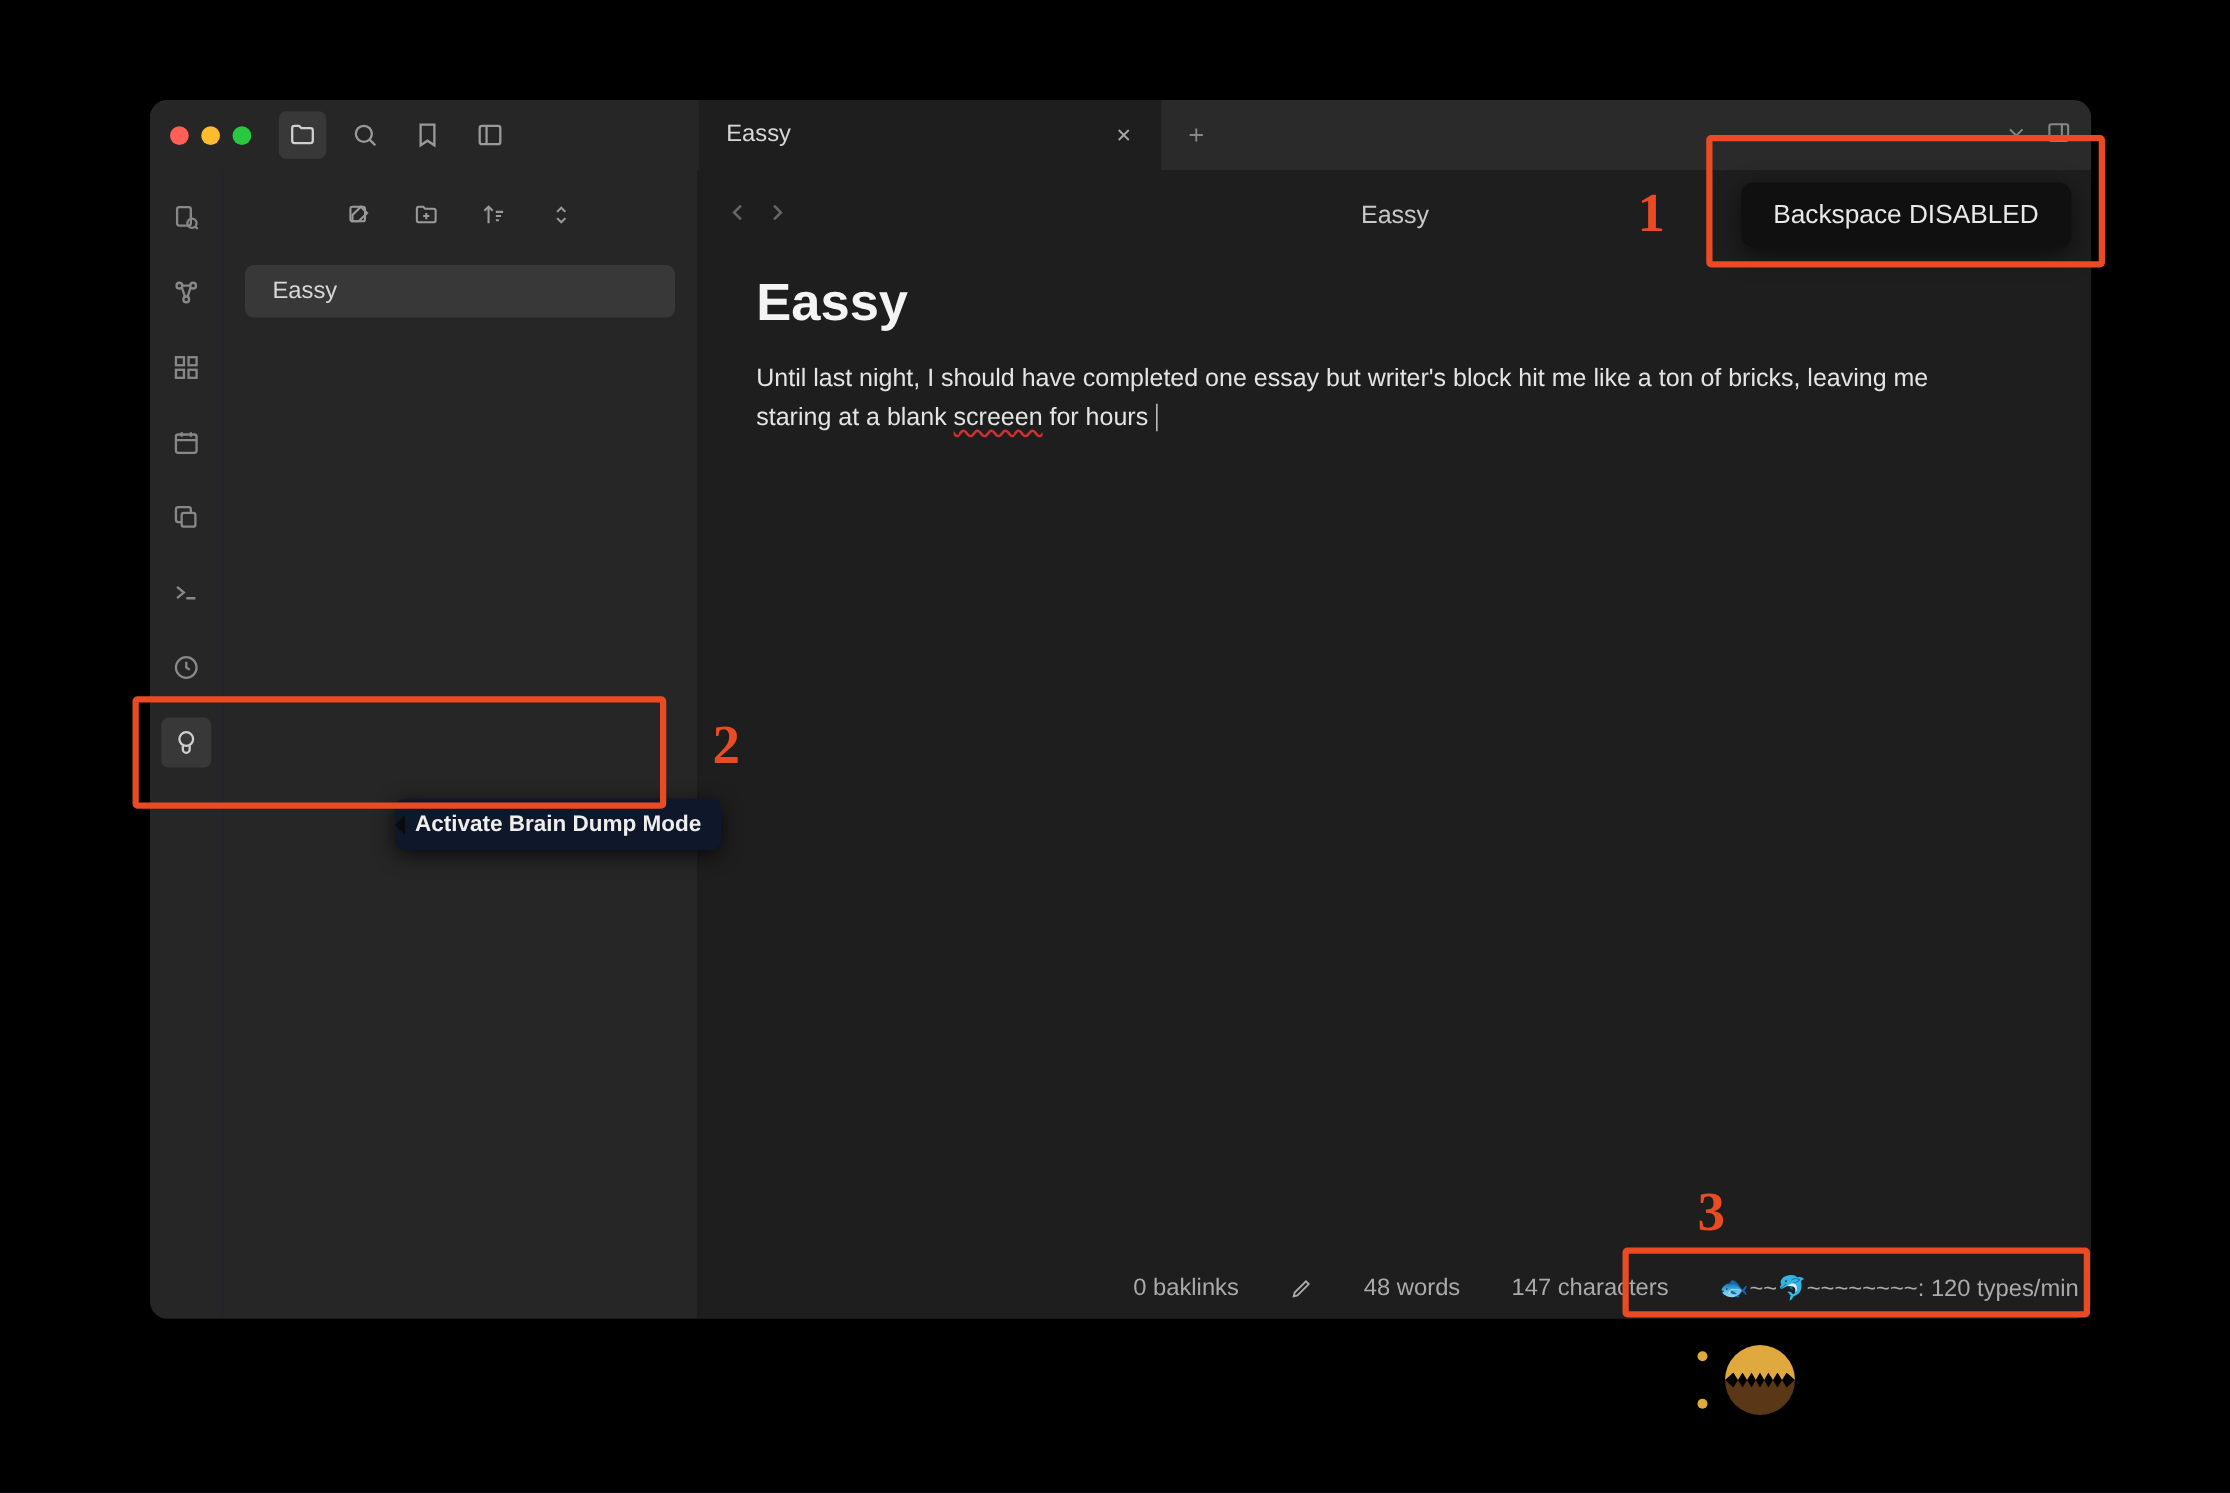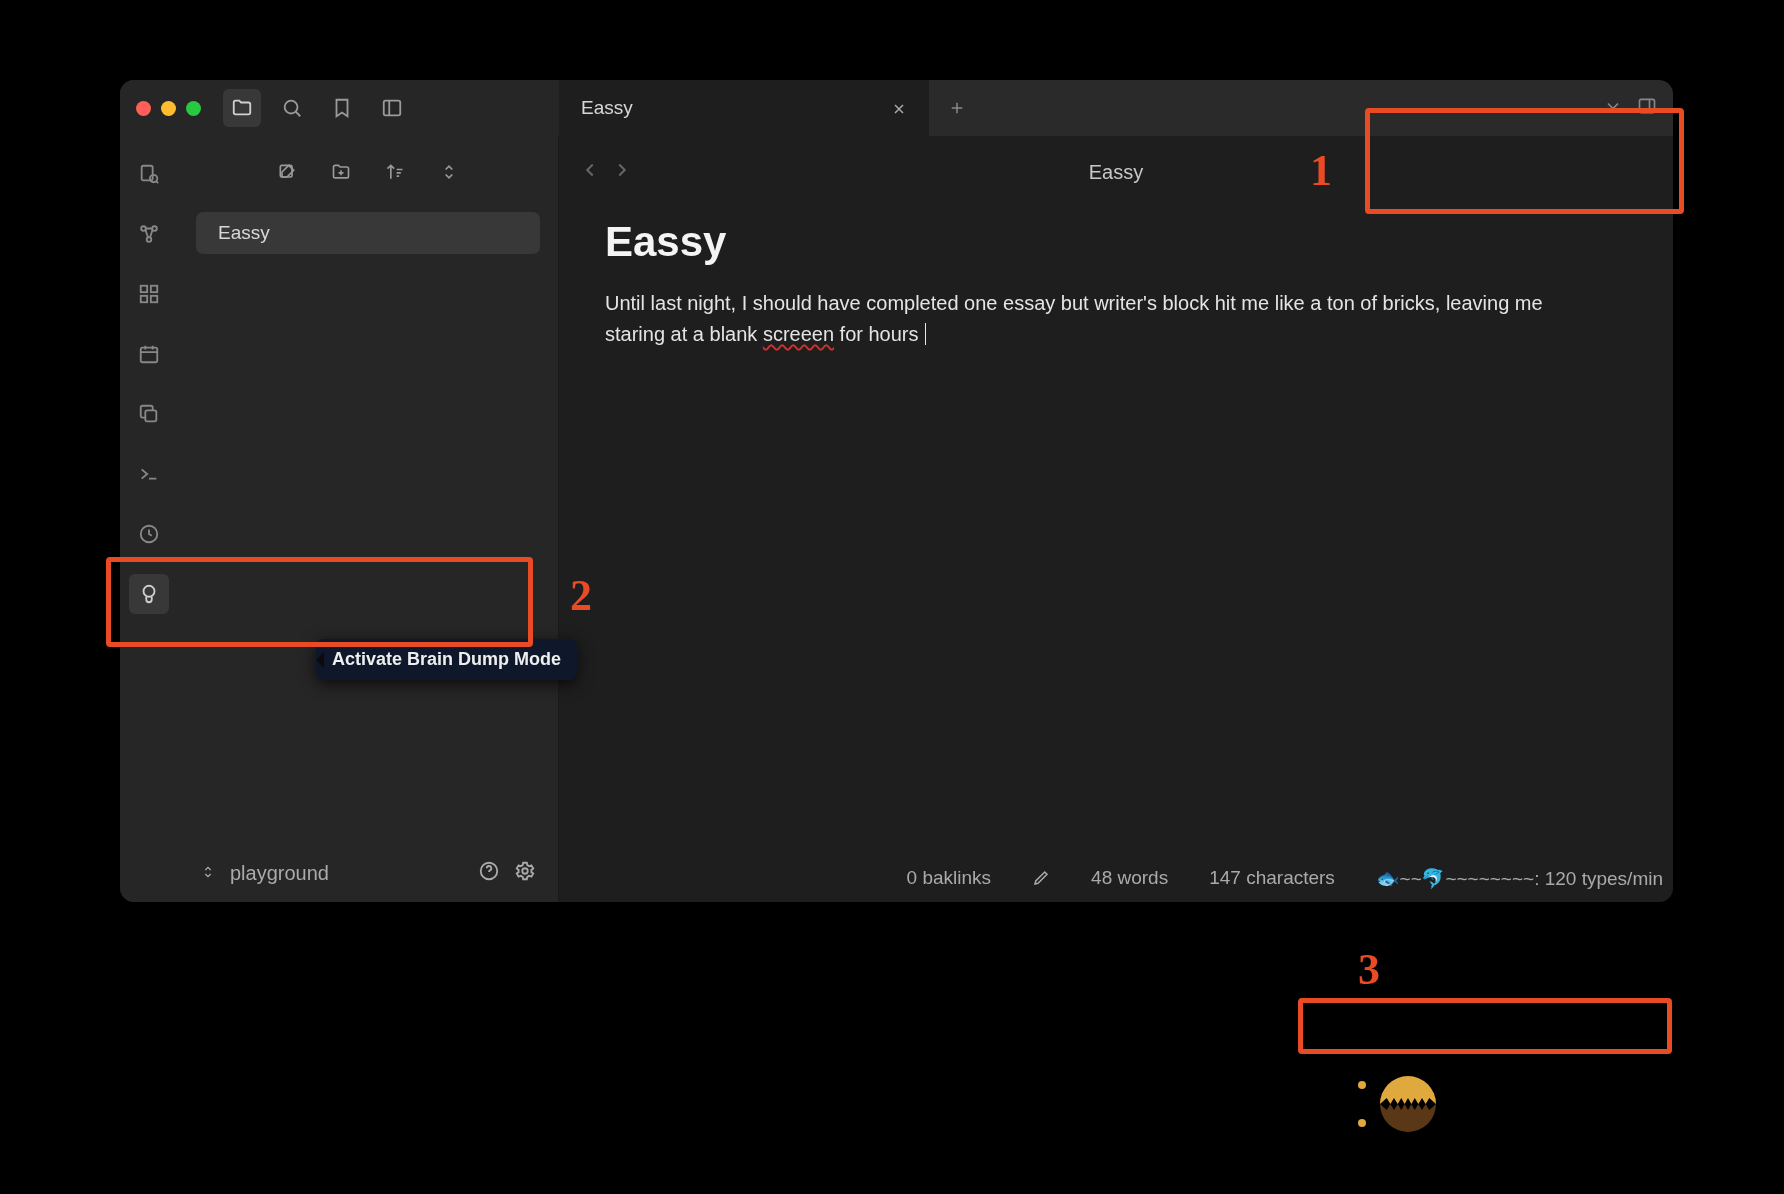--- a/index.html
+++ b/index.html
@@ -7,21 +7,21 @@
     background: #000;
     font-family: -apple-system, BlinkMacSystemFont, "Segoe UI", Helvetica, Arial, sans-serif;
     width: 1784px;
     height: 1194px;
     position: relative;
     overflow: hidden;
   }
   .app-window {
     position: absolute;
     left: 120px; top: 80px;
-    width: 1553px; height: 822px;
+    width: 1553px; height: 975px;
     background: #0f172a;
     border-radius: 14px;
     box-shadow: 0 10px 60px rgba(0,0,0,0.7);
     display: flex;
     flex-direction: column;
     overflow: hidden;
   }
   
   .titlebar {
     height: 56px;
@@ -357,48 +357,34 @@
         <div class="tb-iconbtn">
             <svg viewBox="0 0 24 24">
               <path d="m8 9 4-4 4 4M8 15l4 4 4-4"></path>
             </svg>
           </div>
       </div>
       <div class="file-item">
         <span>Eassy</span>
       </div>
       <div class="sidebar-spacer"></div>
-      <div class="sidebar-footer">
-        <span class="updown"><svg viewBox="0 0 24 24">
-              <path d="m8 9 4-4 4 4M8 15l4 4 4-4"></path>
-            </svg></span>
-        <span>playground</span>
-        <span class="spacer"></span>
-        <span><svg viewBox="0 0 24 24">
-              <circle cx="12" cy="12" r="9"></circle>
-              <path d="M9.5 9a2.5 2.5 0 1 1 3.5 2.3c-.8.4-1 1-1 1.7M12 17h.01"></path>
-            </svg></span>
-        <span><svg viewBox="0 0 24 24">
-              <circle cx="12" cy="12" r="3"></circle>
-              <path d="M19 12a7 7 0 0 0-.1-1.2l2.1-1.6-2-3.4-2.5 1a7 7 0 0 0-2-1.2L14 3h-4l-.5 2.6a7 7 0 0 0-2 1.2l-2.5-1-2 3.4 2.1 1.6A7 7 0 0 0 5 12c0 .4 0 .8.1 1.2L3 14.8l2 3.4 2.5-1a7 7 0 0 0 2 1.2L10 21h4l.5-2.6a7 7 0 0 0 2-1.2l2.5 1 2-3.4-2.1-1.6c.1-.4.1-.8.1-1.2z"></path>
-            </svg></span>
-      </div>
     </div>
 
     <div class="content">
       <div class="content-header">
         <div class="nav-arrows">
           <span><svg viewBox="0 0 24 24">
                 <path d="M15 6l-6 6 6 6"></path>
               </svg></span>
           <span><svg viewBox="0 0 24 24">
                 <path d="M9 6l6 6-6 6"></path>
               </svg></span>
         </div>
         <div class="content-title">Eassy</div>
+        <div class="backspace-badge">Backspace DISABLED</div>
       </div>
 
       <div class="editor">
         <div class="doc-title">Eassy</div>
         <div class="doc-body">
           <span>Until last night, I should have completed one essay but writer's block hit me like a ton of bricks, leaving me staring at a blank </span><span class="misspell">screeen</span><span> for hours</span><span class="caret">&nbsp;</span>
         </div>
       </div>
 
       <div class="statusbar">

